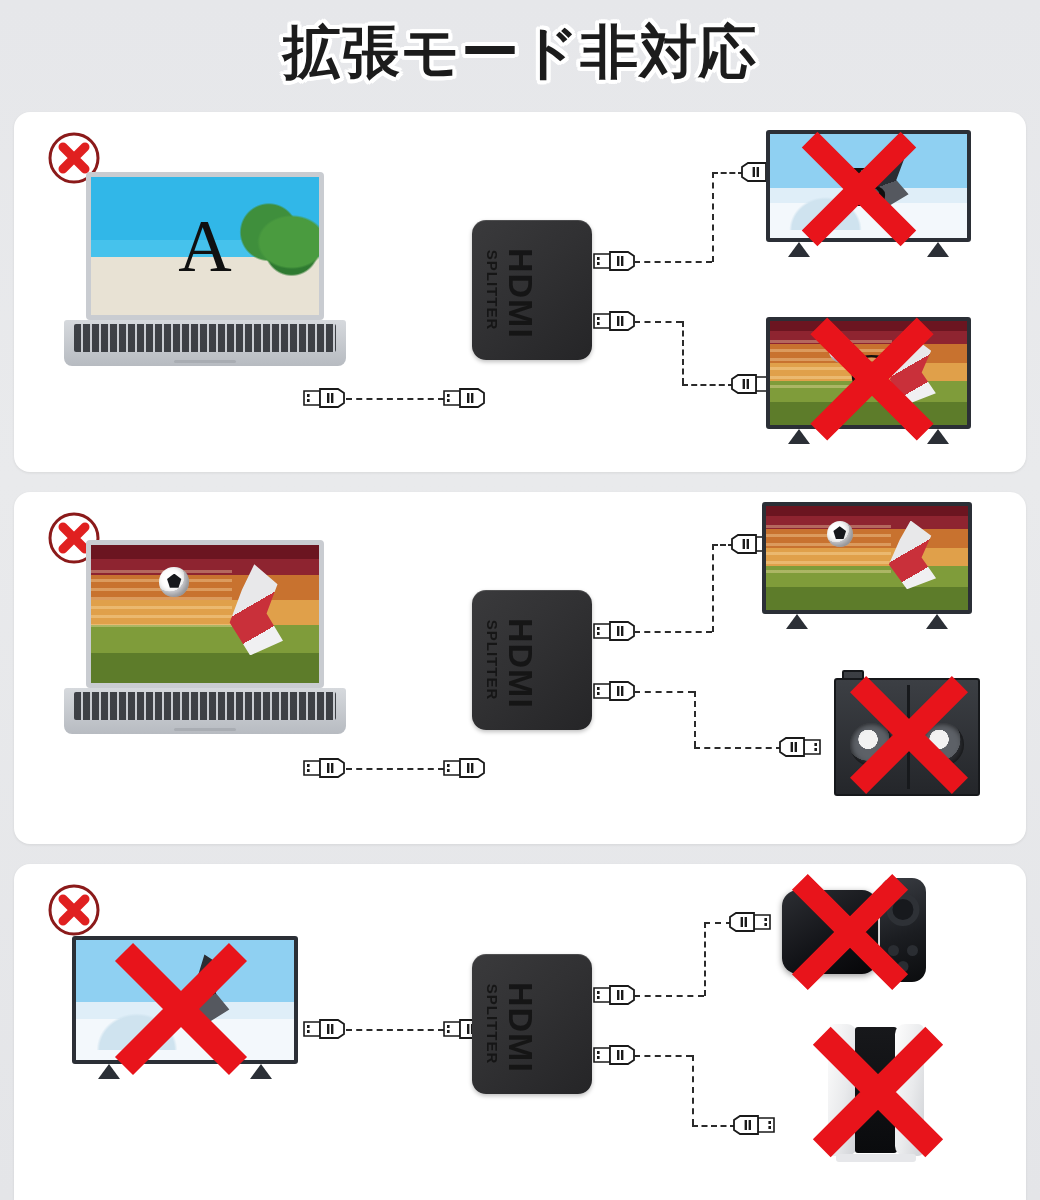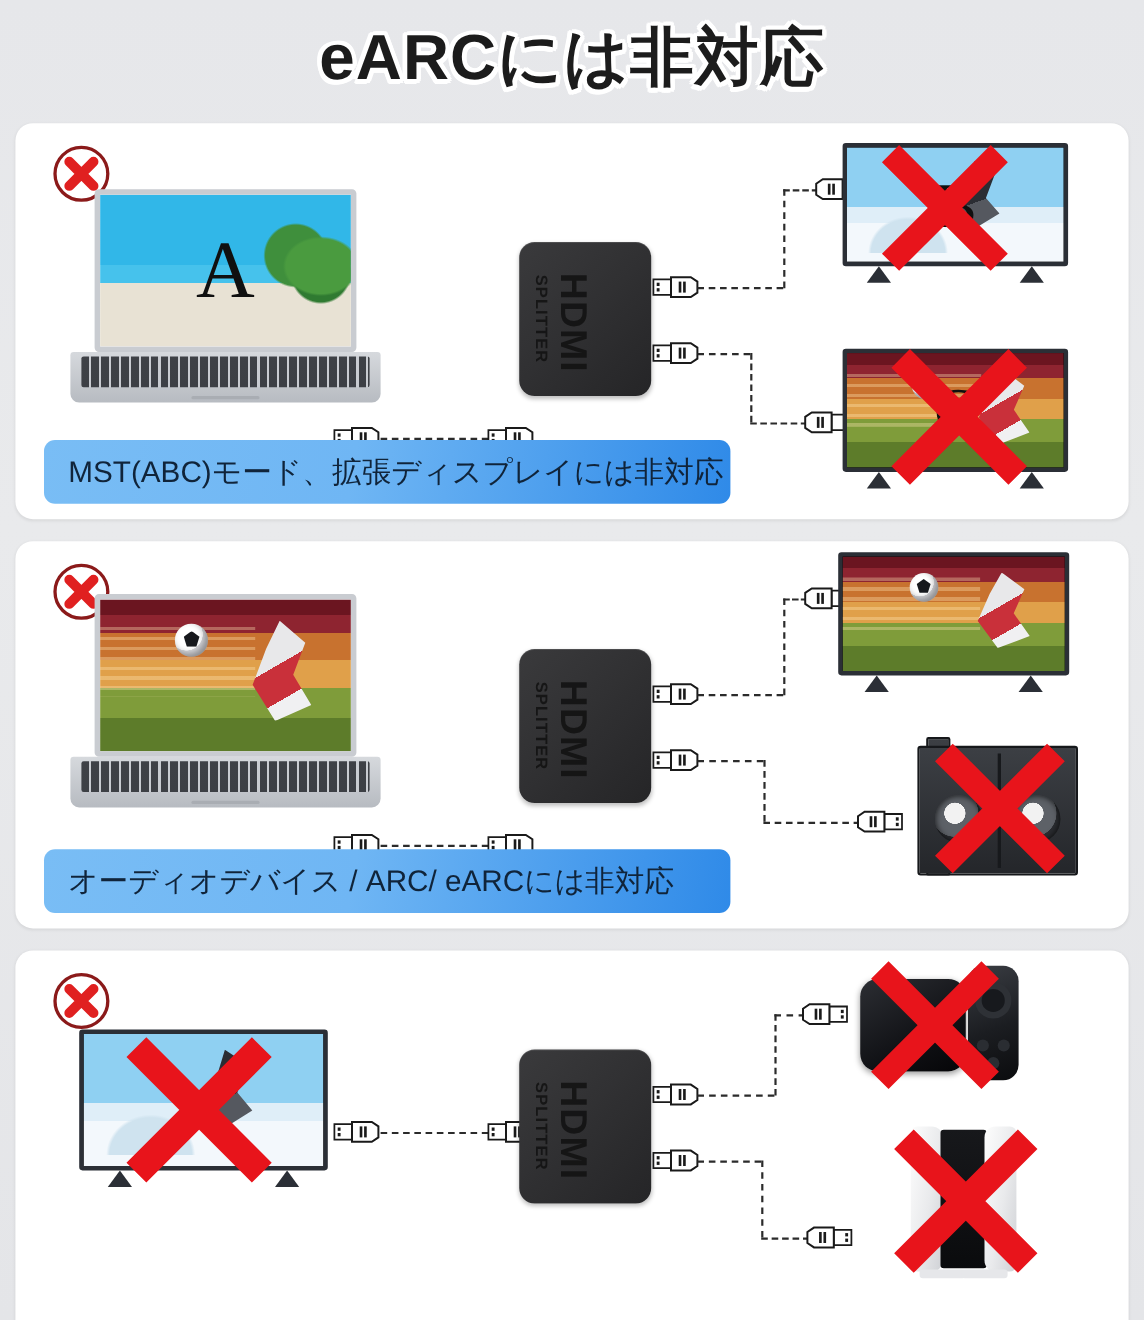--- a/index.html
+++ b/index.html
@@ -211,21 +211,21 @@
     position:absolute; left:28%; right:28%; top:2%; bottom:2%;
     background:linear-gradient(180deg,#17181b,#0a0b0d); border-radius:3px;
   }
   .ps5 .foot{ position:absolute; bottom:-6px; width:44%; height:8px;
               background:#e6e7ea; border-radius:3px; }
 </style>
 </head>
 <body>
 
 <div class="title-wrap">
-  <div class="title">eARCには非対応</div>
+  <div class="title">拡張モード非対応</div>
 </div>
 
 <div class="panel" id="panel1">
   <div class="stage">
 
     <div class="badge">
       <svg viewBox="0 0 56 56">
         <circle cx="28" cy="28" r="24" fill="none" stroke="#8b1a1a" stroke-width="3"></circle>
         <path d="M17 17 L39 39 M39 17 L17 39" stroke="#e02020" stroke-width="9" stroke-linecap="round"></path>
       </svg>
@@ -339,21 +339,20 @@
       <div class="tv-leg" style="left:22px; top:112px;"></div>
       <div class="tv-leg" style="right:22px; top:112px;"></div>
       <div class="bigx" style="left:36px; top:-8px; width:140px; height:140px;">
         <svg viewBox="0 0 100 100">
             <path d="M12 12 L88 88 M88 12 L12 88" stroke="#e8141b" stroke-width="17" stroke-linecap="butt"></path>
           </svg>
       </div>
     </div>
 
   </div>
-  <div class="caption" id="cap1">MST(ABC)モード、拡張ディスプレイには非対応</div>
 </div>
 
 <div class="panel" id="panel2">
   <div class="stage">
 
     <div class="badge">
       <svg viewBox="0 0 56 56">
         <circle cx="28" cy="28" r="24" fill="none" stroke="#8b1a1a" stroke-width="3"></circle>
         <path d="M17 17 L39 39 M39 17 L17 39" stroke="#e02020" stroke-width="9" stroke-linecap="round"></path>
       </svg>
@@ -463,21 +462,20 @@
         <div class="knob" style="right:13%; top:10%;"></div>
       </div>
       <div class="bigx" style="left:12px; top:4px; width:134px; height:134px;">
         <svg viewBox="0 0 100 100">
             <path d="M12 12 L88 88 M88 12 L12 88" stroke="#e8141b" stroke-width="17" stroke-linecap="butt"></path>
           </svg>
       </div>
     </div>
 
   </div>
-  <div class="caption" id="cap2">オーディオデバイス / ARC/ eARCには非対応</div>
 </div>
 
 <div class="panel" id="panel3">
   <div class="stage">
 
     <div class="badge">
       <svg viewBox="0 0 56 56">
         <circle cx="28" cy="28" r="24" fill="none" stroke="#8b1a1a" stroke-width="3"></circle>
         <path d="M17 17 L39 39 M39 17 L17 39" stroke="#e02020" stroke-width="9" stroke-linecap="round"></path>
       </svg>

